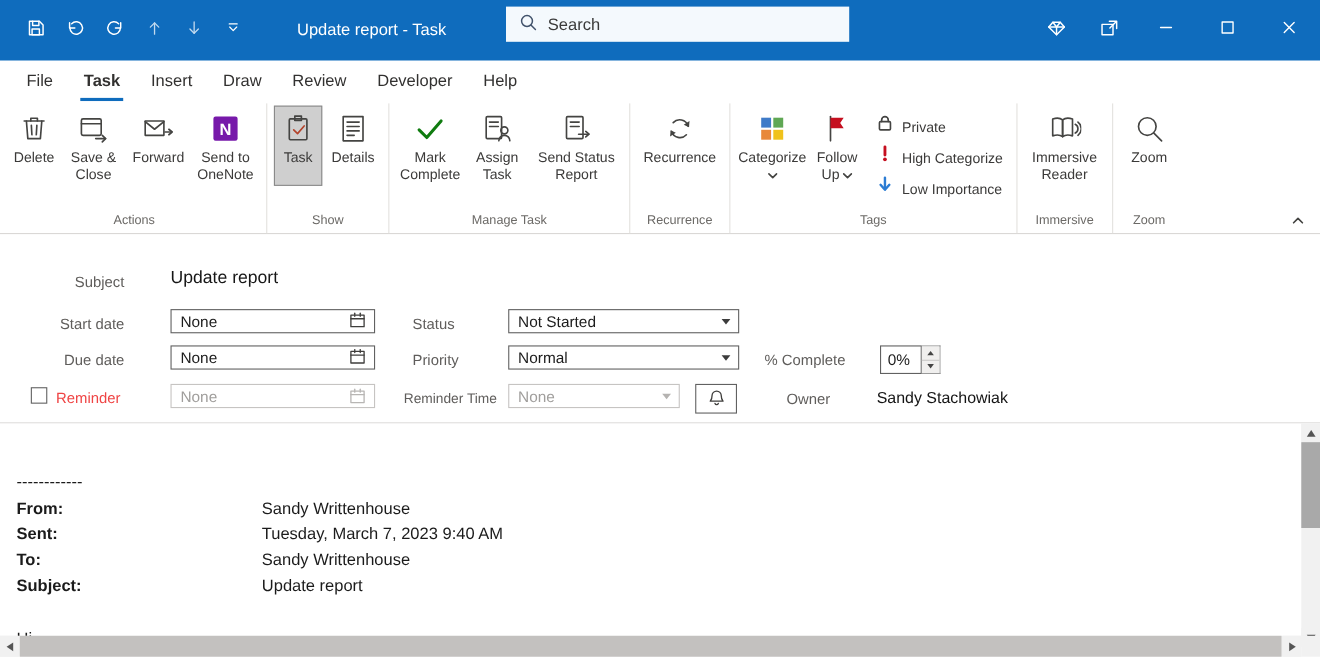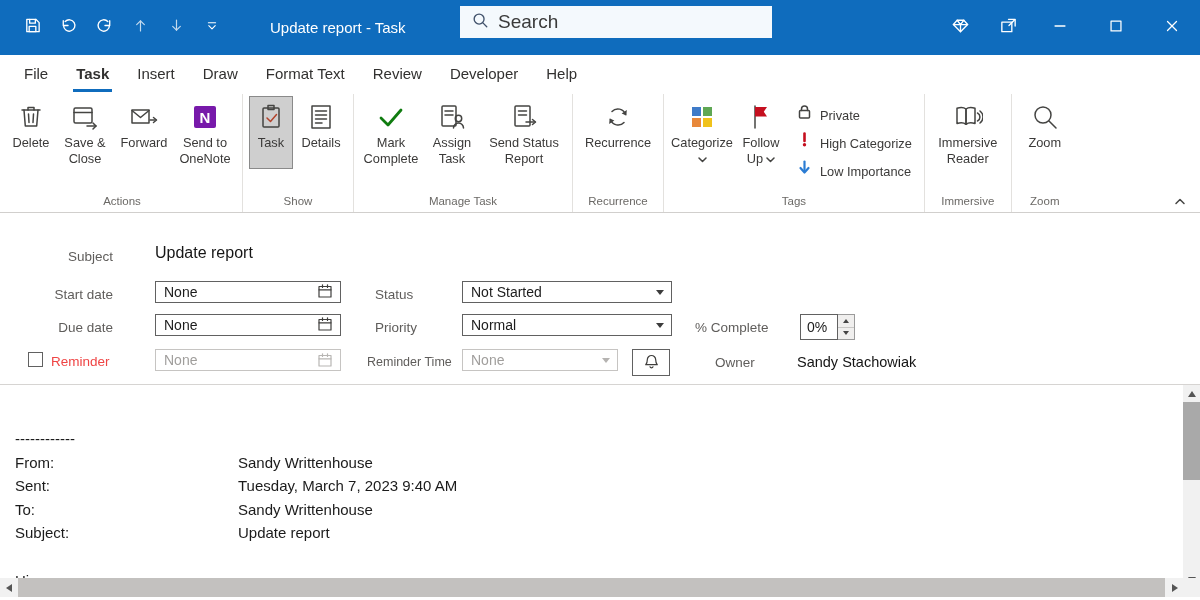--- a/index.html
+++ b/index.html
@@ -8,21 +8,21 @@
   button { border:none; background:none; font:inherit; color:inherit; padding:0; }
   .app { width:1200px; height:600px; display:flex; flex-direction:column; position:relative; background:#fff; }
 
   
   .titlebar { height:55px; background:#0f6cbd; display:flex; align-items:center; color:#fff; position:relative; flex-shrink:0; }
   .titlebar svg { fill:none; stroke:#ffffff; stroke-width:1.4; stroke-linecap:round; stroke-linejoin:round; }
   .qat { display:flex; align-items:center; gap:16px; margin-left:22px; }
   .tbtn { width:20px; height:20px; display:flex; align-items:center; justify-content:center; }
   .dim { opacity:.75; }
   .win-title { margin-left:48px; font-size:15px; white-space:nowrap; }
-  .searchbox { position:absolute; left:460px; top:6px; width:312px; height:32px; background:#f4f9fd; display:flex; align-items:center; gap:9px; padding-left:11px; color:#3a3a3a; font-size:19px; }
+  .searchbox { position:absolute; left:460px; top:6px; width:312px; height:32px; background:#f4f9fd; display:flex; align-items:center; gap:9px; padding-left:11px; color:#3a3a3a; font-size:15px; }
   .searchbox svg { stroke:#41526b; stroke-width:1.5; }
   .tb-right { margin-left:auto; display:flex; align-items:center; height:100%; }
   .tb-sq { width:48px; height:100%; display:flex; align-items:center; justify-content:center; }
   .winctl { width:56px; height:100%; display:flex; align-items:center; justify-content:center; }
 
   
   .menubar { height:37px; display:flex; align-items:stretch; padding-left:10px; background:#fff; flex-shrink:0; }
   .menu-item { padding:0 14px; font-size:15px; color:#323130; display:flex; align-items:center; position:relative; }
   .menu-item.active { font-weight:bold; }
   .menu-item.active::after { content:""; position:absolute; left:11px; right:11px; bottom:0; height:3px; background:#0f6cbd; }
@@ -62,21 +62,21 @@
   .spin-btns { width:17px; display:flex; flex-direction:column; border:1px solid #9b9b9b; border-left:none; }
   .spin-btns button { flex:1; background:#f0efee; display:flex; align-items:center; justify-content:center; }
   .spin-btns button + button { border-top:1px solid #c9c8c6; }
   .bell-btn { position:absolute; left:632px; top:136px; width:38px; height:27px; border:1px solid #616161; background:#fff; display:flex; align-items:center; justify-content:center; }
   .owner-value { position:absolute; left:797px; top:141px; font-size:14.5px; color:#141414; }
 
   
   .message { flex:1; position:relative; background:#fff; font-size:15px; color:#1b1b1b; }
   .msg-content { padding:42px 40px 0 15px; line-height:23.5px; }
   .hdr-row { display:flex; }
-  .hdr-label { width:223px; font-weight:normal; }
+  .hdr-label { width:223px; font-weight:bold; }
   .greeting { margin-top:24px; }
 
   
   .vscroll { position:absolute; top:0; right:0; width:17px; height:203px; background:#f1f1f1; }
   .vscroll .sbtn { position:absolute; left:0; width:17px; height:17px; display:flex; align-items:center; justify-content:center; background:#f1f1f1; }
   .vup { top:0; } .vdown { bottom:0; }
   .vthumb { position:absolute; left:0; top:17px; width:17px; height:78px; background:#a9a9a9; }
   .hscroll { position:absolute; left:0; bottom:3px; height:19px; width:1183px; background:#f1f1f1; }
   .hscroll .sbtn { position:absolute; top:0; width:17px; height:19px; display:flex; align-items:center; justify-content:center; background:#f1f1f1; }
   .hleft { left:0; } .hright { right:0; }
@@ -176,21 +176,20 @@
             </svg></span>
         </button>
     </div>
   </div>
 
   <div class="menubar">
     <div class="menu-item">File</div>
     <div class="menu-item active">Task</div>
     <div class="menu-item">Insert</div>
     <div class="menu-item">Draw</div>
-    <div class="menu-item">Format Text</div>
     <div class="menu-item">Review</div>
     <div class="menu-item">Developer</div>
     <div class="menu-item">Help</div>
   </div>
 
   <div class="ribbon">
 
     <div class="rgroup">
       <div class="rgroup-buttons">
         <button class="rbtn" style="width:46px">

